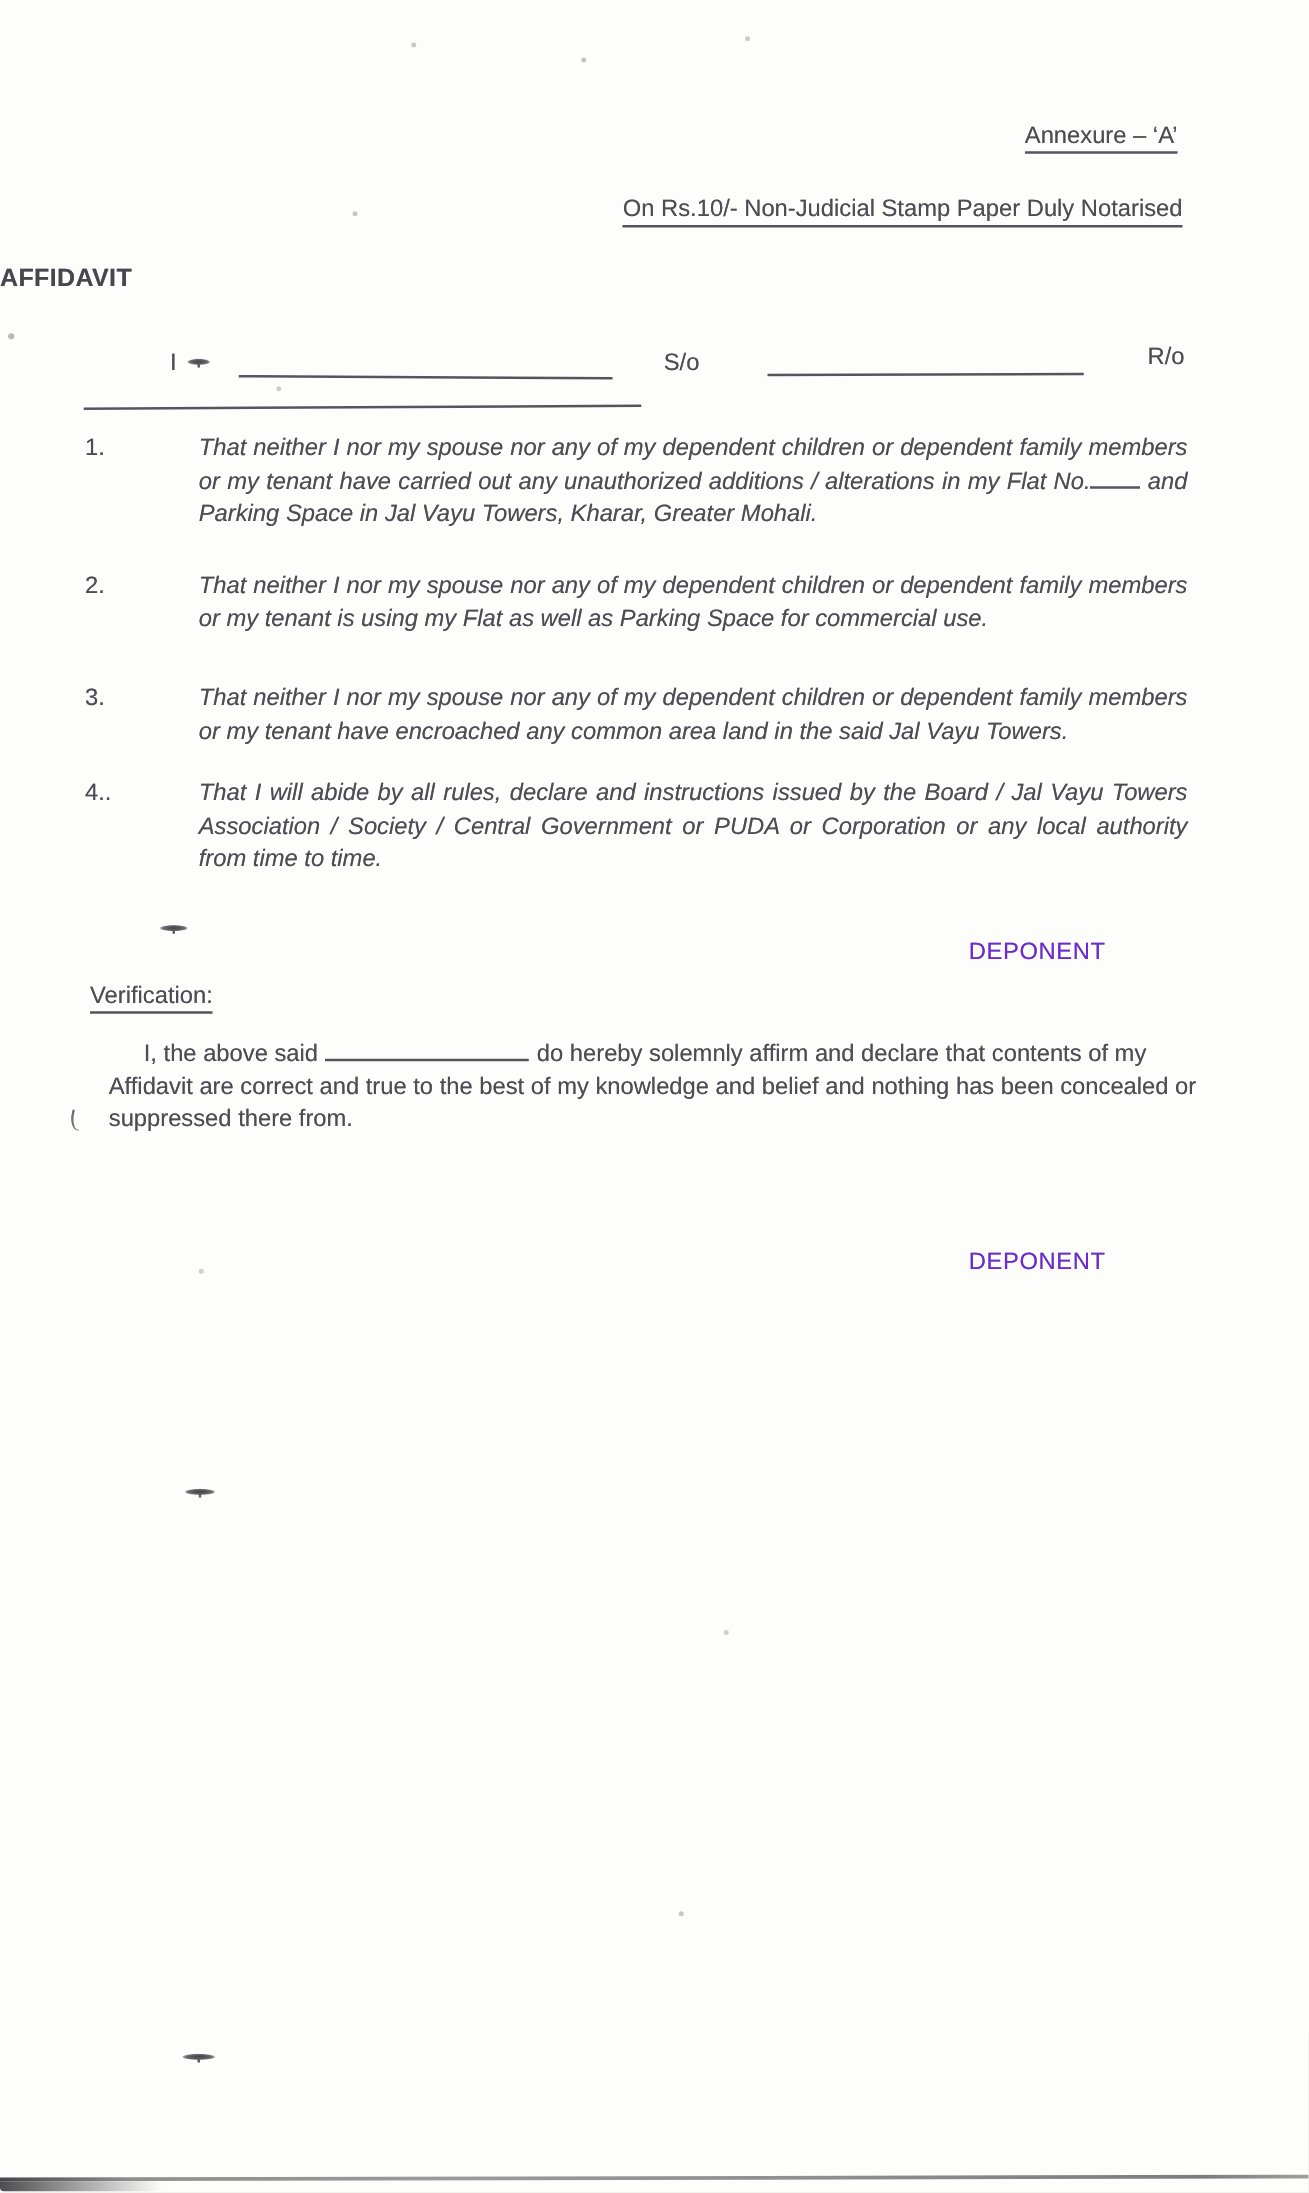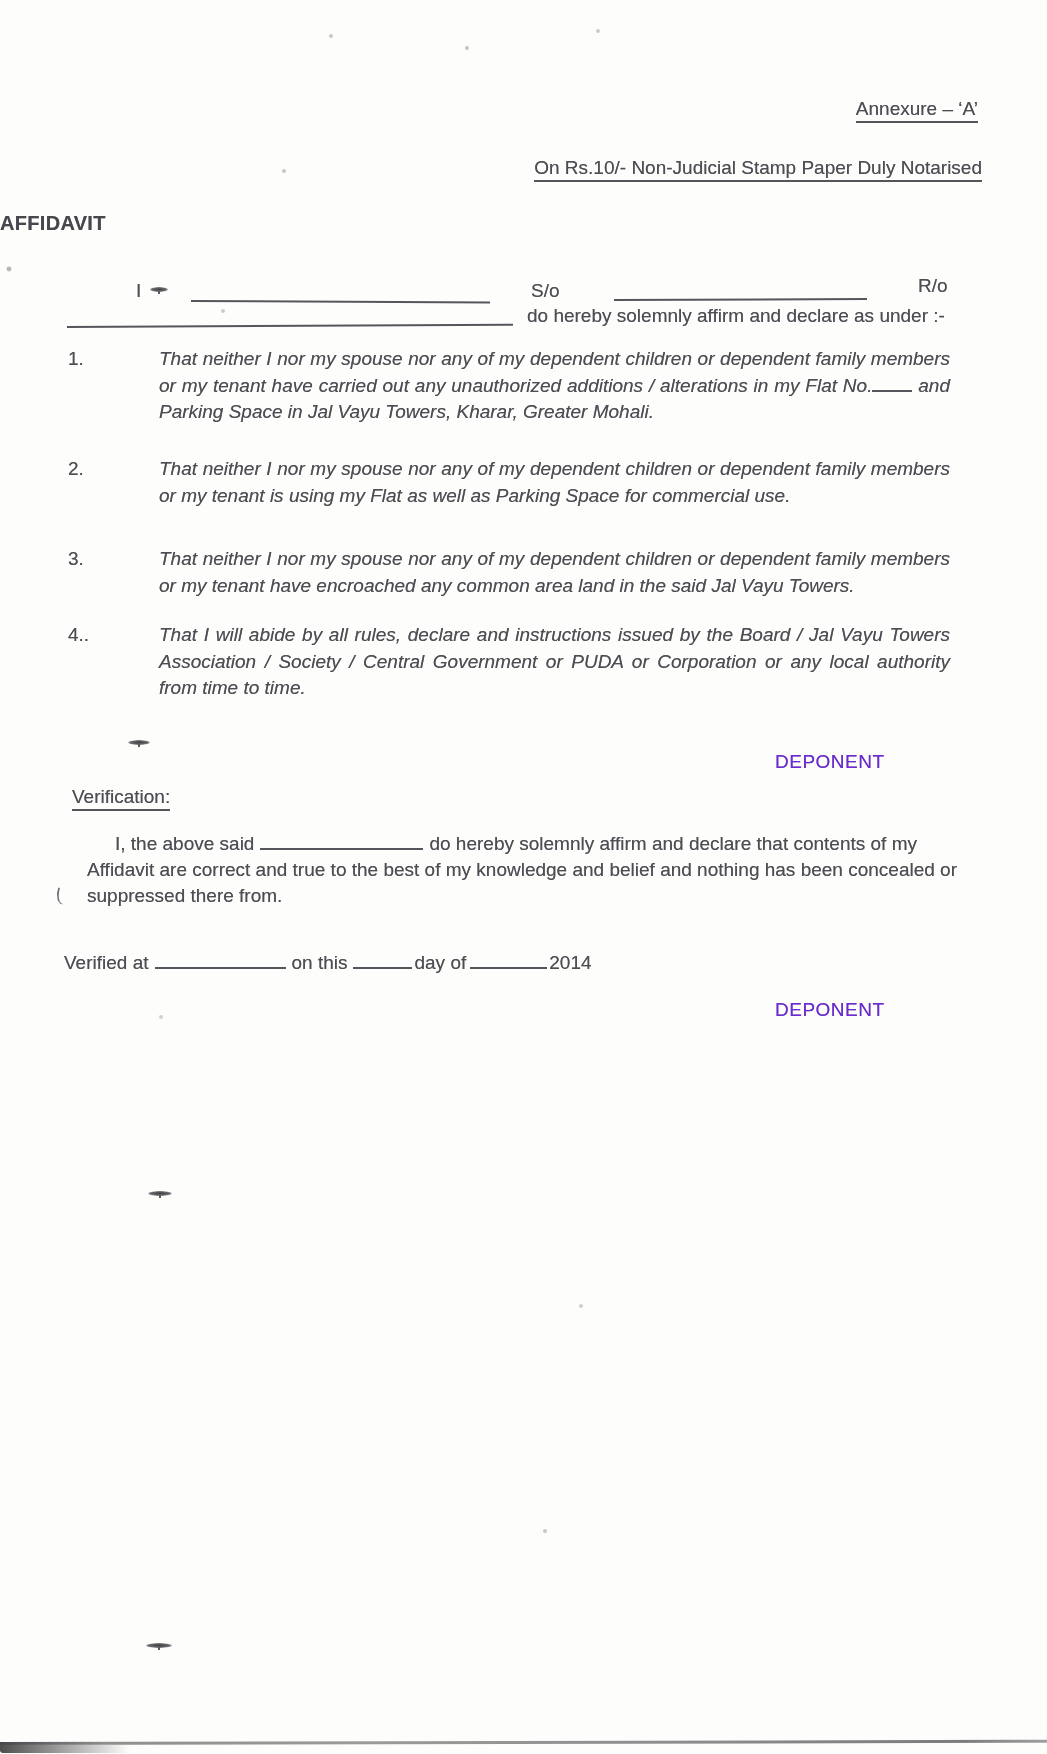--- a/index.html
+++ b/index.html
@@ -12,21 +12,21 @@
     font-family:"Liberation Sans","DejaVu Sans",sans-serif;
     color:#4d4d54;
     font-size:19px;
     line-height:26.5px;
     text-shadow:0 0 0.5px rgba(77,77,84,0.65);
   }
   .abs{position:absolute;}
   .ul{border-bottom:2px solid #54545b;padding-bottom:2px;}
   .blank{display:inline-block;height:0;border-bottom:2px solid #55555c;}
   .blank.abs{height:0;}
-  .right-align{text-align:right;padding-left:36px;}
+  .right-align{text-align:right;}
   .center{text-align:left;}
   .title-text{font-weight:bold;font-size:20px;letter-spacing:0.3px;color:#47474d;}
   .clause{left:68px;width:882px;}
   .clause-num{position:absolute;left:0;top:0;}
   .clause-text{margin-left:91px;text-align:justify;font-style:italic;}
   .inline-blank-sm{display:inline-block;width:40px;height:4px;border-bottom:2px solid #55555c;}
   .vpara{left:67px;width:876px;text-indent:28px;line-height:26px;margin-left:20px;}
   .vblank{display:inline-block;width:163px;height:4px;border-bottom:2px solid #55555c;margin:0 6px;}
   .deponent{letter-spacing:0.5px;color:#6d28d9;}
   .smudge{
@@ -82,21 +82,20 @@
     <span class="abs" style="left:136px;top:0;">I</span>
     <span class="smudge" style="left:150px;top:9px;width:18px;"></span>
     <span class="blank abs" style="left:191px;top:22px;width:299px;transform:rotate(0.3deg);transform-origin:left center;"></span>
     <span class="abs" style="left:531px;top:0;">S/o</span>
     <span class="blank abs" style="left:614px;top:21px;width:253px;transform:rotate(-0.2deg);transform-origin:left center;"></span>
     <span class="abs r-slight-up" style="left:918px;">R/o</span>
   </div>
 
   <div class="abs" style="top:303px;left:0;width:1047px;height:30px;">
     <span class="blank abs" style="left:67px;top:23px;width:446px;transform:rotate(-0.3deg);transform-origin:left center;"></span>
-    <span class="abs" style="left:527px;top:0;">do hereby solemnly affirm and declare as under :-</span>
   </div>
 
   <div class="abs clause" style="top:346px;">
     <span class="clause-num">1.</span>
     <div class="clause-text"><span>That neither I nor my spouse nor any of my dependent children or dependent family members or my tenant have carried out any unauthorized additions / alterations in my Flat No.</span><span class="inline-blank-sm"></span> <span>and Parking Space in Jal Vayu Towers, Kharar, Greater Mohali.</span></div>
   </div>
 
   <div class="abs clause" style="top:456px;">
     <span class="clause-num">2.</span>
     <div class="clause-text">That neither I nor my spouse nor any of my dependent children or dependent family members or my tenant is using my Flat as well as Parking Space for commercial use.</div>
@@ -117,23 +116,20 @@
   <div class="abs deponent" style="left:775px;top:749px;">DEPONENT</div>
 
   <div class="abs" style="left:72px;top:784px;text-align:right;">
     <span class="ul">Verification:</span>
   </div>
 
   <div class="abs vpara" style="top:831px;"><span>I, the above said</span><span class="vblank"></span><span>do hereby solemnly affirm and declare that contents of my Affidavit are correct and true to the best of my knowledge and belief and nothing has been concealed or suppressed there from.</span></div>
 
   <span class="pen-tick" style="left:56px;top:888px;"></span>
 
-  <div class="abs" style="left:64px;top:950px;white-space:nowrap;">
-    <span>Verified at</span><span class="blank" style="width:131px;margin:0 6px;"></span><span>on this</span><span class="blank" style="width:59px;margin:0 2px 0 6px;"></span><span>day of</span><span class="blank" style="width:77px;margin:0 2px 0 4px;"></span><span>2014</span>
-  </div>
 
   <div class="abs deponent" style="left:775px;top:997px;">DEPONENT</div>
 
   <span class="smudge" style="left:148px;top:1191px;width:24px;"></span>
   <span class="smudge" style="left:146px;top:1643px;width:26px;"></span>
 
   <div class="abs bottom-edge"></div>
   <div class="abs bottom-corner"></div>
 
 </div>

